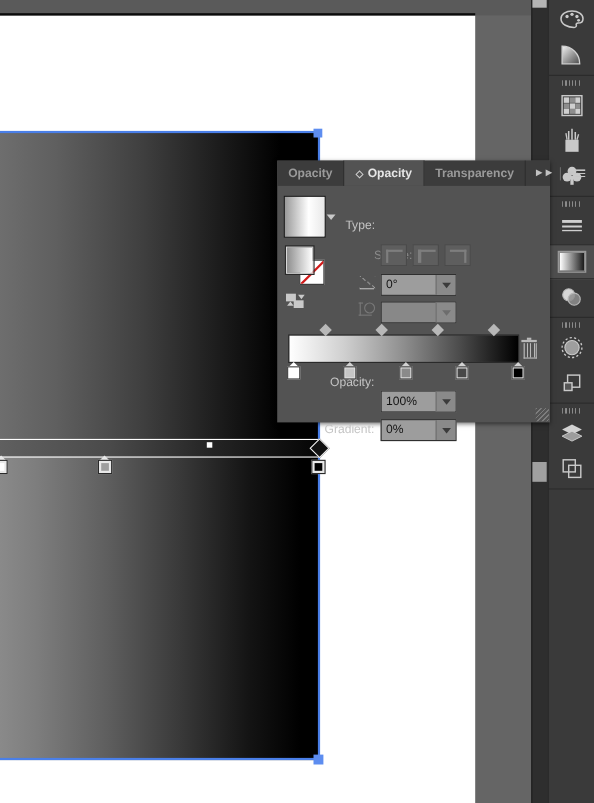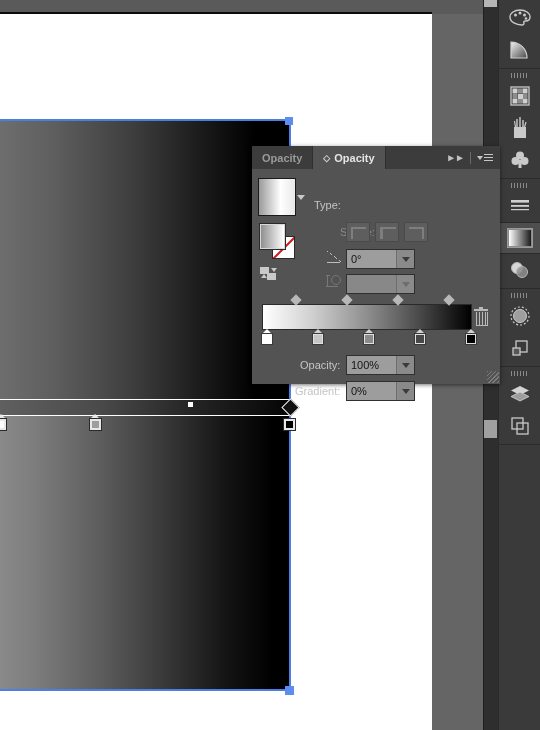--- a/index.html
+++ b/index.html
@@ -330,20 +330,23 @@
 <div id="panel">
 
   <div id="panel-tabs">
     <div class="p-tab">
       <span>Opacity</span>
     </div>
     <div class="p-tab active">
       <span class="tab-caret">◇</span>
       <span>Opacity</span>
     </div>
+    <div class="p-tab">
+      <span>Transparency</span>
+    </div>
     <div id="tab-right">
       <span class="chev">►►</span>
       <span class="vbar"></span>
       <span class="pmenu">
           <b></b>
           <i></i>
         </span>
     </div>
   </div>
 
@@ -440,21 +443,21 @@
           </span>
         </span>
     </div>
 
     <div id="trash" style="left:222px;top:140px">
       <span class="hdl"></span>
         <span class="lid"></span>
         <span class="body"></span>
     </div>
 
-    <span class="lbl" style="left:48px;top:190px">Opacity:</span>
+    <span class="lbl" style="left:48px;top:173px">Opacity:</span>
     <div class="field" style="left:94px;top:186px;width:67px">
       <input value="100%" style="">
       <span class="dd">
           <b></b>
         </span>
     </div>
 
     <span class="lbl" style="left:43px;top:216px">Gradient:</span>
     <div class="field" style="left:94px;top:212px;width:67px">
       <input value="0%" style="">

